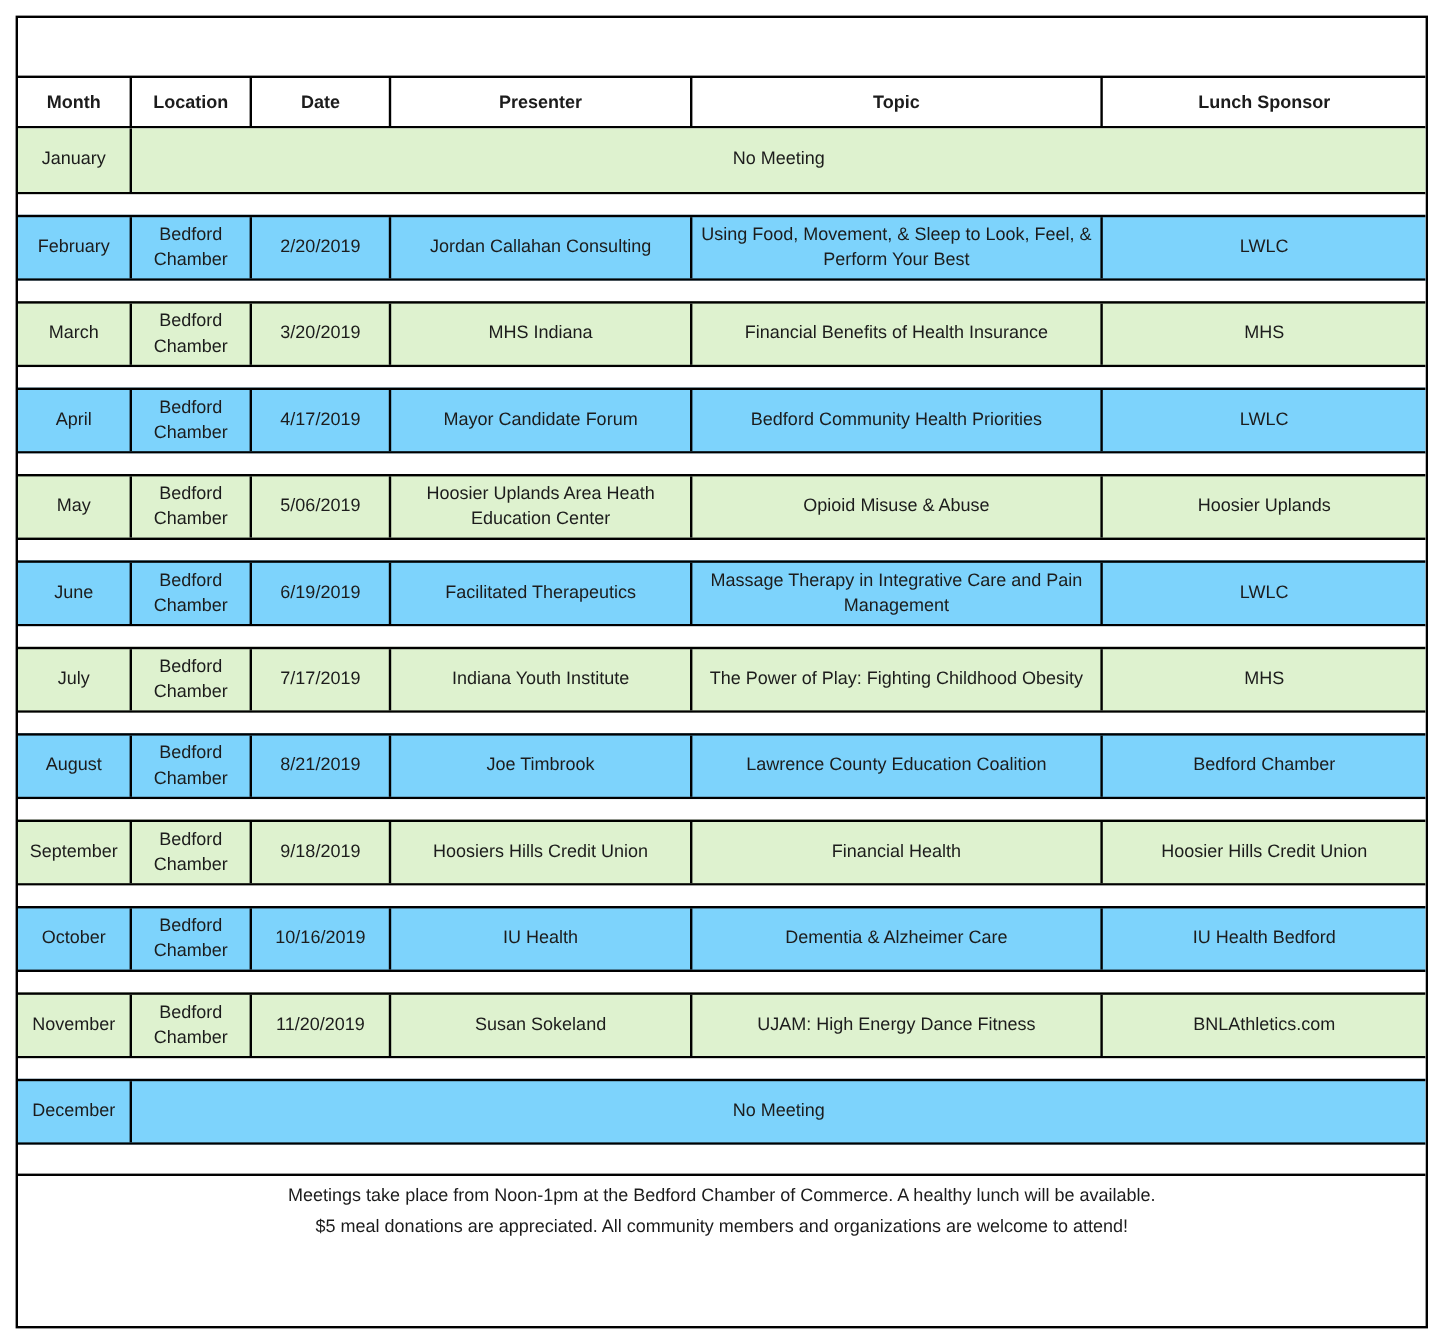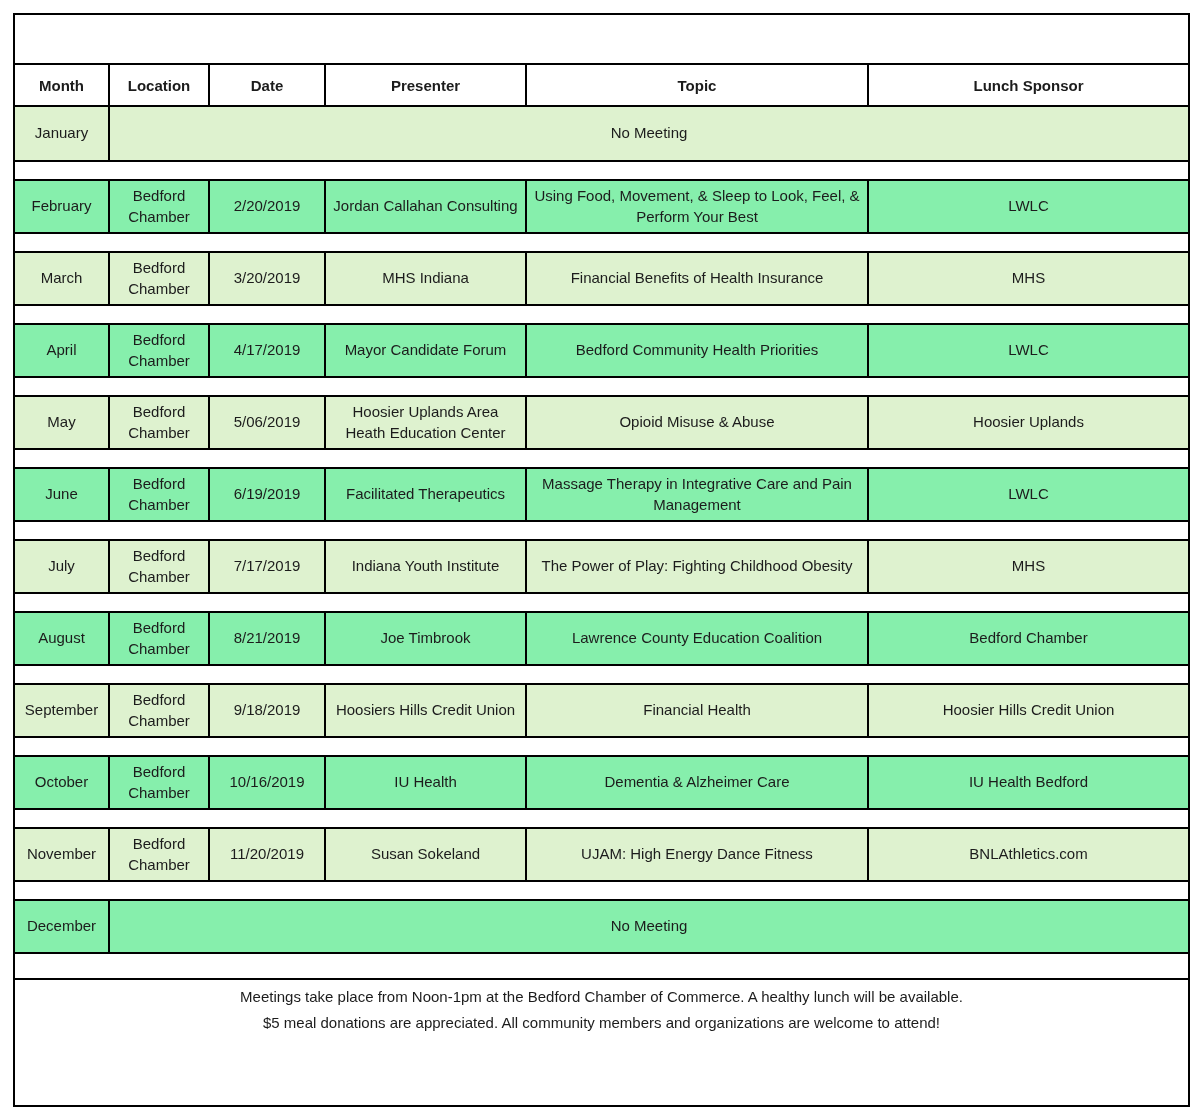--- a/index.html
+++ b/index.html
@@ -13,27 +13,27 @@
   .title-block { height:48px; border-bottom:2px solid #000; flex:0 0 auto; }
   .header-row { display:flex; border-bottom:2px solid #000; flex:0 0 auto; }
   .hcell {
     display:flex; align-items:center; justify-content:center; text-align:center;
     font-weight:bold; font-size:15px; min-height:40px; box-sizing:border-box;
     border-right:2px solid #000; padding:2px 4px;
   }
   .c-month     { width:95px;  flex:0 0 auto; }
   .c-location  { width:100px; flex:0 0 auto; }
   .c-date      { width:116px; flex:0 0 auto; }
-  .c-presenter { width:201px; flex:0 0 auto; }
+  .c-presenter { width:251px; flex:0 0 auto; }
   .c-topic     { width:342px; flex:0 0 auto; }
   .c-sponsor   { flex:1 1 auto; border-right:none !important; }
   .merged      { flex:1 1 auto; border-right:none !important; }
   .row-box {
     display:flex; flex:0 0 auto; min-height:55px; box-sizing:border-box;
-    border-top:2px solid #000; border-bottom:2px solid #000; background:#86efac;
+    border-top:2px solid #000; border-bottom:2px solid #000; background:#7dd3fc;
   }
   .row-box.first { border-top:none; }
   .row-box.highlight { background:#def2cf; }
   .cell {
     display:flex; align-items:center; justify-content:center; text-align:center;
     font-size:15px; line-height:1.35; box-sizing:border-box;
     border-right:2px solid #000; padding:3px 6px;
   }
   .gap { height:17px; flex:0 0 auto; background:#fff; }
   .footer-gap { height:24px; flex:0 0 auto; }

